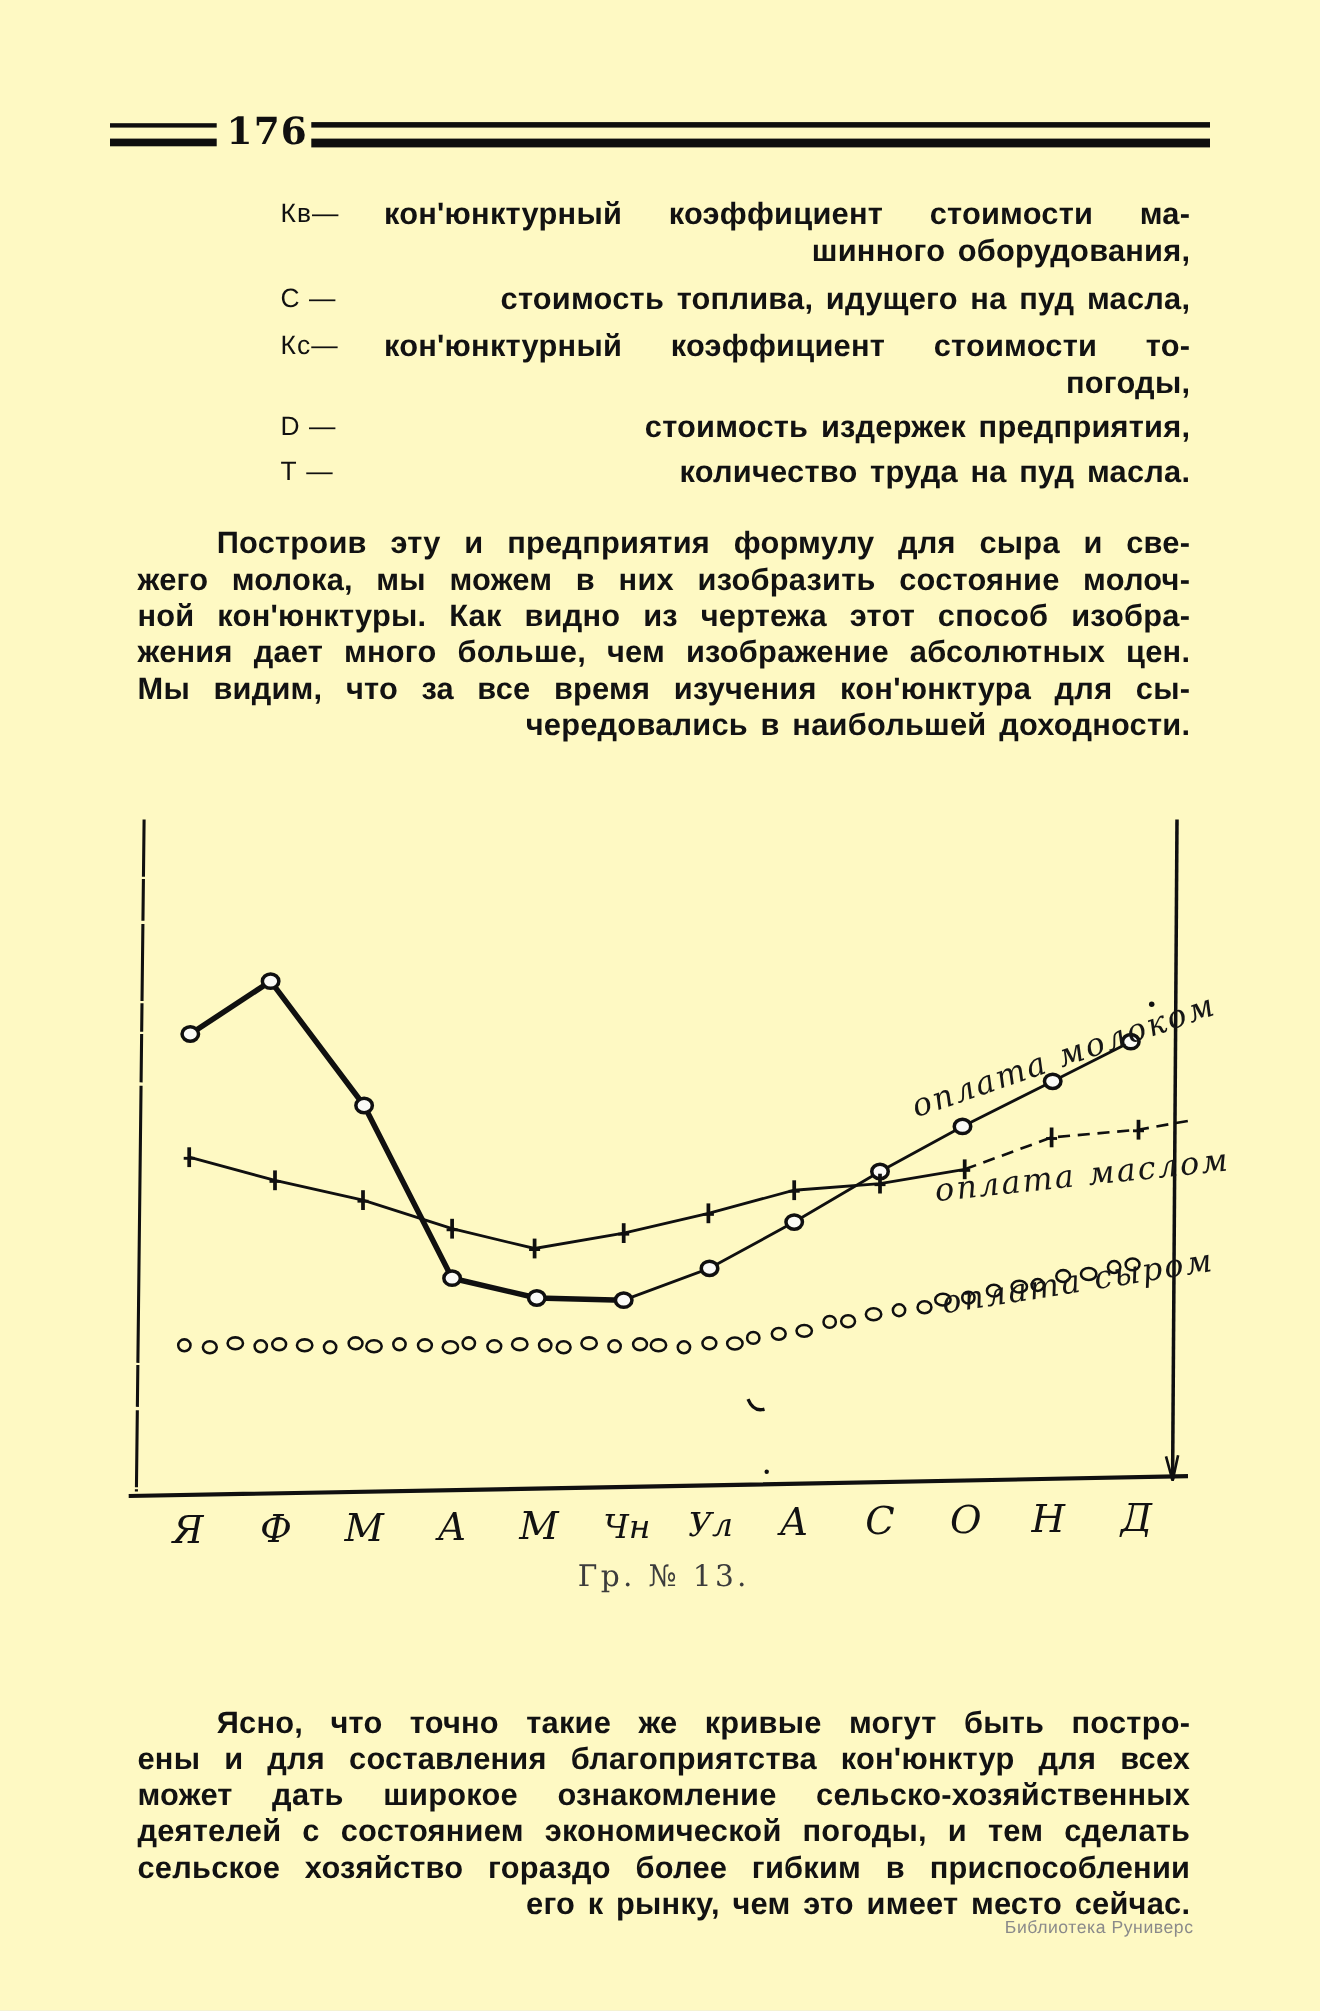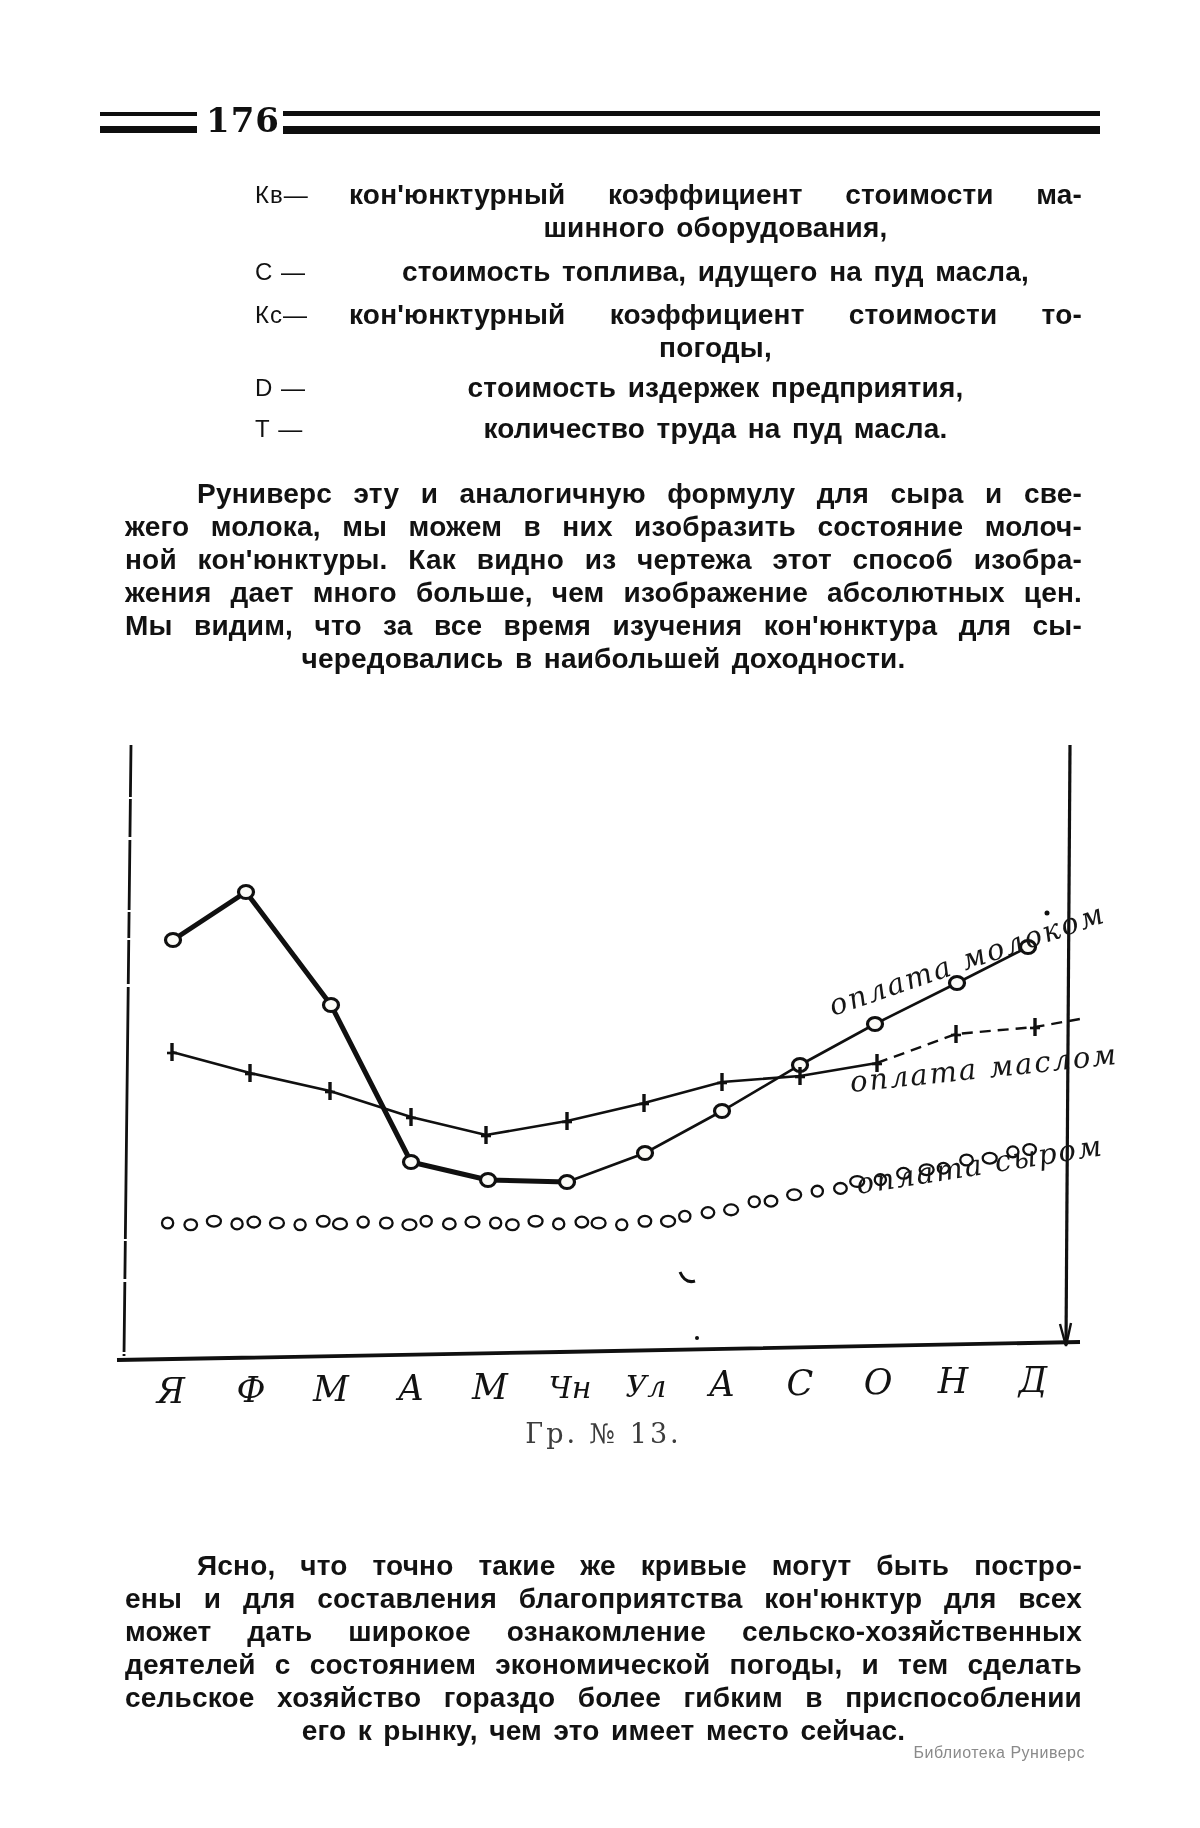--- a/index.html
+++ b/index.html
@@ -1,37 +1,37 @@
 <!DOCTYPE html>
 <html><head>
 <meta charset="utf-8">
 <style>
   html,body{margin:0;padding:0;background:#e8e8e4;}
   .page{
     position:relative;width:1200px;height:1828px;margin:0 auto;
-    background:#ffffff;color:#151515;overflow:hidden;
+    background:#fef9c3;color:#151515;overflow:hidden;
     font-family:"Liberation Sans",sans-serif;
   }
   .abs{position:absolute;}
   .hrule{position:absolute;background:#0e0e0e;}
   .pagenum{
     position:absolute;left:206px;top:100px;width:70px;
     font-family:"DejaVu Serif",serif;font-weight:bold;font-size:34px;color:#101010;
     letter-spacing:1px;
   }
   .defs-area{position:absolute;left:125px;top:0;width:957px;}
   .def-row{position:absolute;left:0;width:957px;}
   .def-term{
     position:absolute;left:130px;top:0;width:95px;
     font-size:24px;line-height:33px;color:#111;letter-spacing:1px;white-space:nowrap;
   }
   .def-body{margin-left:224px;width:733px;}
   .tline{font-size:28px;line-height:33px;color:#121212;word-spacing:3.5px;letter-spacing:0.2px;font-weight:bold;}
   .jline{text-align:justify;text-align-last:justify;}
-  .nline{text-align:center;}
+  .nline{text-align:right;}
   .para{position:absolute;left:125px;width:957px;}
   .chart-svg{position:absolute;left:0;top:0;pointer-events:none;}
   .chart-caption{
     position:absolute;left:125px;top:1418px;width:957px;text-align:center;
     font-family:"DejaVu Serif",serif;font-size:27px;color:#3c3c3c;letter-spacing:3px;
   }
   .footer{
     position:absolute;right:115px;top:1744px;
     font-size:16px;color:#8a8a8a;letter-spacing:0.5px;
   }
@@ -78,21 +78,21 @@
       </div>
       <div class="def-row" style="top: 412px;">
         <div class="def-term">Т —</div>
         <div class="def-body">
           <div class="tline nline">количество труда на пуд масла.</div>
         </div>
       </div>
     </div>
 
   <div class="para" id="para1" style="top:477px;">
-      <div class="tline jline" style="text-indent: 72px;">Руниверс эту и аналогичную формулу для сыра и све-</div>
+      <div class="tline jline" style="text-indent: 72px;">Построив эту и предприятия формулу для сыра и све-</div>
       <div class="tline jline">жего молока, мы можем в них изобразить состояние молоч-</div>
       <div class="tline jline">ной кон'юнктуры. Как видно из чертежа этот способ изобра-</div>
       <div class="tline jline">жения дает много больше, чем изображение абсолютных цен.</div>
       <div class="tline jline">Мы видим, что за все время изучения кон'юнктура для сы-</div>
       <div class="tline nline">чередовались в наибольшей доходности.</div>
     </div>
 
   <svg class="chart-svg" width="1200" height="1828" viewBox="0 0 1200 1828" id="chart">
       <path d="M 131 745 L 124 1356" stroke="#101010" stroke-width="2.8" fill="none" stroke-dasharray="52 2 38 3 70 2 26 2 44 3 200 0"></path>
       <path d="M 1070 745 L 1066 1345" stroke="#101010" stroke-width="3.2" fill="none"></path>

